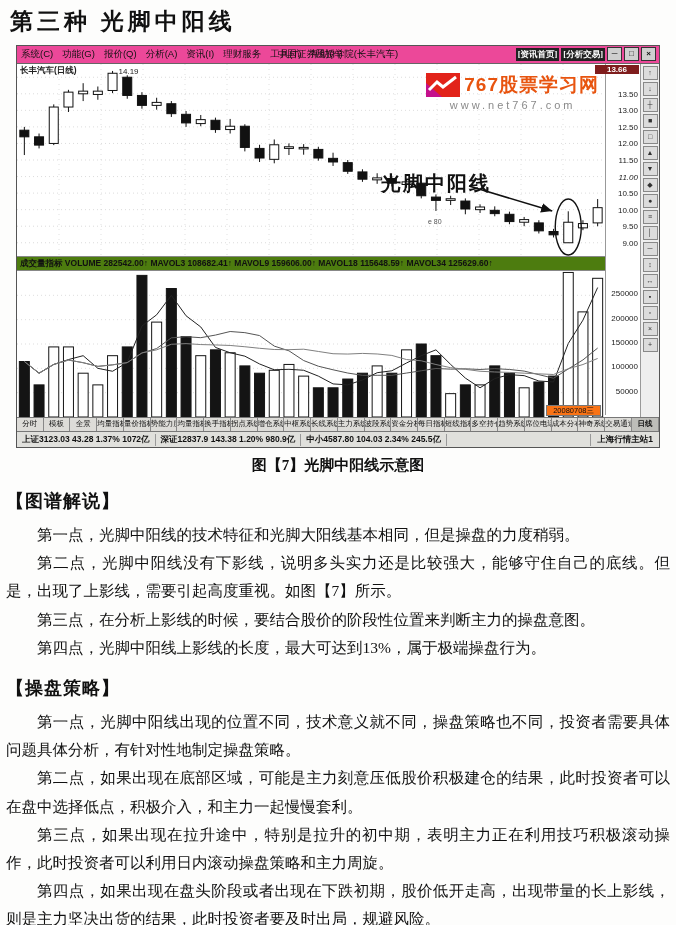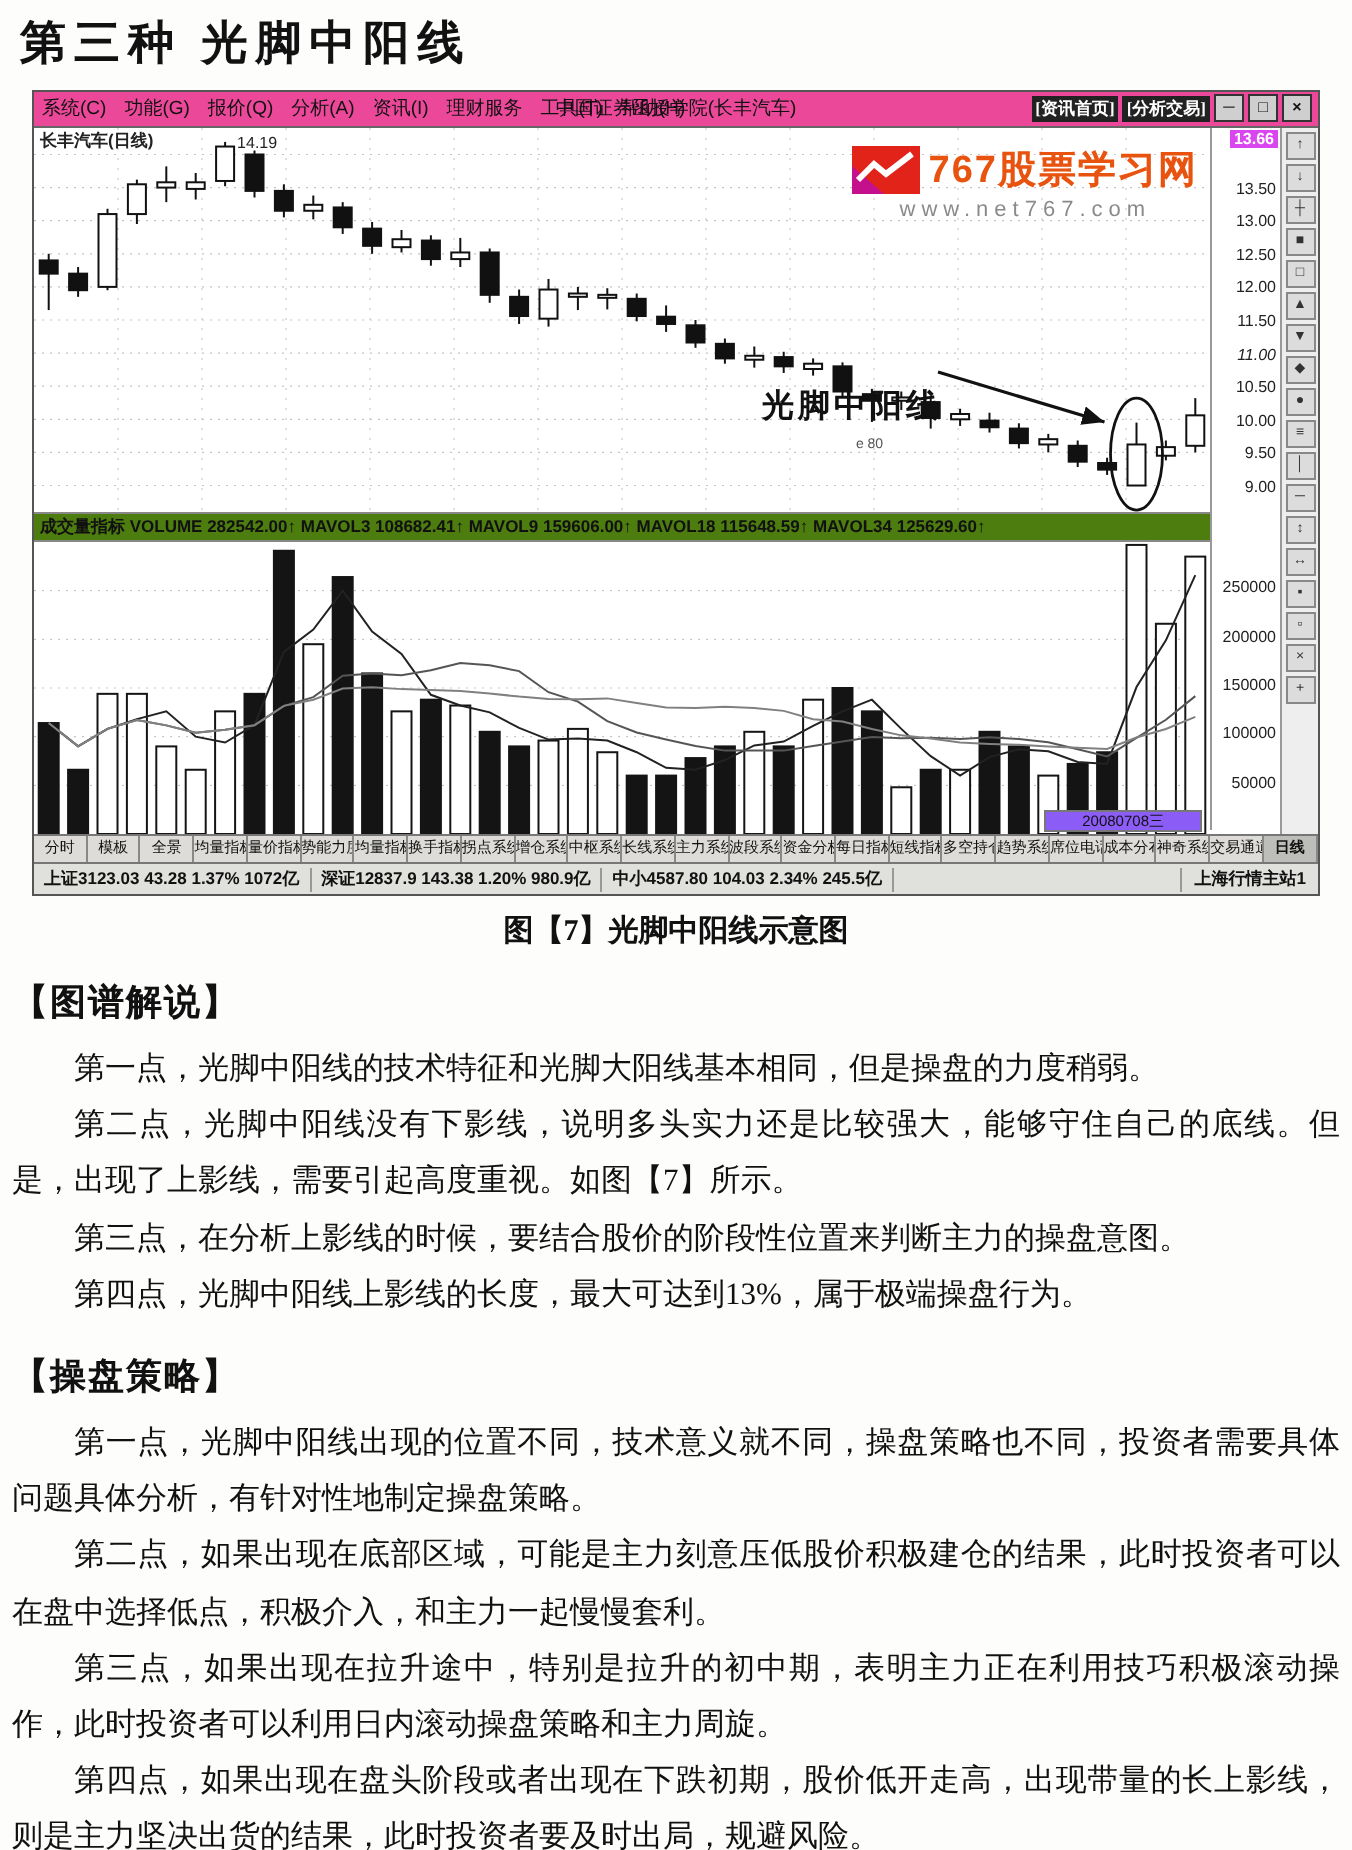--- a/index.html
+++ b/index.html
@@ -19,38 +19,38 @@
   .t-menu .mitem{margin-right:9px;white-space:nowrap;cursor:default;}
   .t-wintitle{position:absolute;left:50%;transform:translateX(-50%);font-weight:400;font-size:9.5px;white-space:nowrap;}
   .t-right{position:absolute;right:3px;top:1px;display:flex;align-items:center;gap:2px;}
   .t-right .hbtn{font-size:8.5px;font-weight:700;background:#222;color:#fff;padding:0 2px;line-height:13px;font-family:Liberation Serif, serif;}
   .t-right .wctl{width:13px;height:12px;border:1px solid #333;background:#cfcfcf;font-size:8px;
                  line-height:11px;text-align:center;font-weight:700;}
   .t-body{display:flex;}
   .t-main{position:relative;width:588px;}
   .t-axis{position:relative;width:34px;height:351px;border-left:1px solid #999;font-size:8px;color:#222;}
   .t-axis .plabel{position:absolute;right:2px;white-space:nowrap;}
-  .t-axis .pcurrent{position:absolute;right:1px;top:1px;background:#d946ef;color:#fff;padding:0 2px;font-weight:700;}
+  .t-axis .pcurrent{position:absolute;right:1px;top:1px;background:#7f1d1d;color:#fff;padding:0 12px;font-weight:700;}
   .t-icons{width:18px;border-left:1px solid #999;display:flex;flex-direction:column;align-items:center;
            gap:2px;padding-top:2px;background:#eee;}
   .t-icons .tico{width:13px;height:12px;border:1px solid #888;background:#dcdcdc;font-size:7px;
                  line-height:11px;text-align:center;color:#333;}
   .vol-header{height:13px;background:#4d7c0f;border-top:1px solid #888;border-bottom:1px solid #888;
               font-size:8.5px;font-weight:700;line-height:12px;padding-left:3px;white-space:nowrap;overflow:hidden;}
   svg{display:block;}
   .stock-label{position:absolute;top:1px;left:3px;font-size:8.5px;font-weight:700;color:#222;}
-  .annotation-label{position:absolute;left:364px;top:106px;font-size:16px;font-weight:900;
-                    font-family:"Liberation Sans", sans-serif;letter-spacing:2px;margin-top:23px;}
+  .annotation-label{position:absolute;left:364px;top:106px;font-size:20px;font-weight:900;
+                    font-family:"Liberation Sans", sans-serif;letter-spacing:2px;}
   .watermark{position:absolute;top:8px;right:6px;text-align:center;}
   .wm-row{display:flex;align-items:center;gap:4px;}
   .wm-name{font-size:19px;font-weight:900;color:#e8540f;letter-spacing:1px;
            font-family:"Liberation Sans", sans-serif;}
   .wm-url{font-size:11px;color:#8a8a8a;letter-spacing:3px;margin-top:1px;}
-  .date-chip{position:absolute;right:4px;bottom:1px;border:1px solid #777;background:#8b5cf6;
-             font-size:7.5px;padding:0 18px;line-height:9px;margin-top:30px;}
+  .date-chip{position:absolute;right:4px;bottom:1px;border:1px solid #777;background:#f97316;
+             font-size:7.5px;padding:0 6px;line-height:9px;margin-top:30px;}
   .t-tabs{display:flex;height:13px;background:#cfcfcb;border-top:1px solid #777;overflow:hidden;}
   .t-tabs .tab{flex:1;border-right:1px solid #888;font-size:7.5px;line-height:12px;text-align:center;
                white-space:nowrap;overflow:hidden;color:#111;background:#dddcd8;}
   .t-tabs .period{flex:0 0 26px;background:#bdbdb9;font-weight:700;}
   .t-status{display:flex;align-items:center;height:15px;background:#e0e0dc;border-top:1px solid #777;
             font-size:8.5px;font-weight:700;overflow:hidden;}
   .t-status .seg{padding:0 5px;border-right:1px solid #999;white-space:nowrap;}
   .t-status .mid{flex:1;}
   .t-status .station{padding:0 6px;white-space:nowrap;border-left:1px solid #999;}
 </style>

